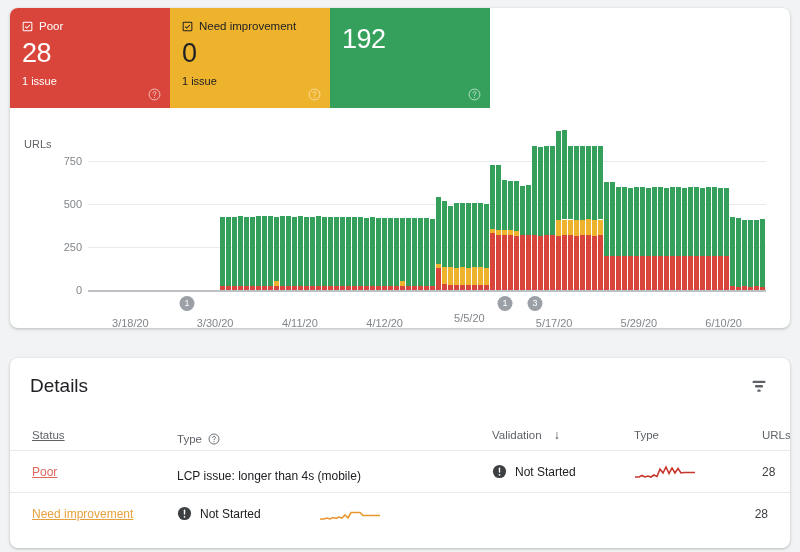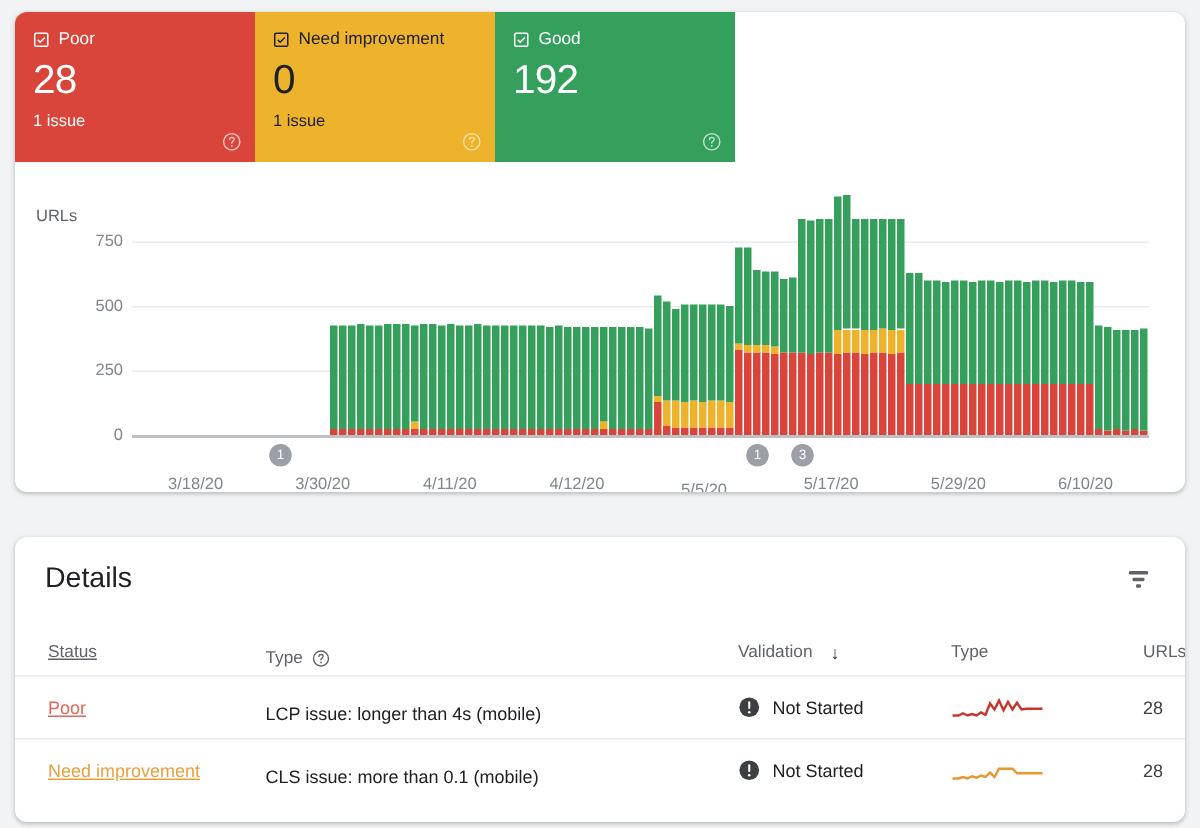--- a/index.html
+++ b/index.html
@@ -247,29 +247,20 @@
         <span class="help-icon">
           <svg width="13" height="13" viewBox="0 0 24 24">
               <circle cx="12" cy="12" r="10" fill="none" stroke="#fdf3d8" stroke-width="1.7"></circle>
               <path d="M9.3 9.2c0-1.6 1.3-2.6 2.8-2.6 1.6 0 2.8 1 2.8 2.4 0 1.2-.7 1.8-1.7 2.5-.9.6-1.2 1.1-1.2 2.1" fill="none" stroke="#fdf3d8" stroke-width="1.7" stroke-linecap="round"></path>
               <circle cx="12" cy="17.2" r="1.1" fill="#fdf3d8"></circle>
             </svg>
         </span>
       </div>
 
       <div class="status-card card-good">
-        <div class="sc-head">
-          <span class="chk">
-            <svg viewBox="0 0 24 24">
-                <rect x="2.5" y="2.5" width="19" height="19" rx="2" fill="none" stroke="#ffffff" stroke-width="2.2"></rect>
-                <path d="M7 12.2l3.4 3.4L17.3 8.7" fill="none" stroke="#ffffff" stroke-width="2.2"></path>
-              </svg>
-          </span>
-          <span>Good</span>
-        </div>
         <div class="sc-value">192</div>
         <div class="sc-sub"></div>
         <span class="help-icon">
           <svg width="13" height="13" viewBox="0 0 24 24">
               <circle cx="12" cy="12" r="10" fill="none" stroke="#ffffff" stroke-width="1.7"></circle>
               <path d="M9.3 9.2c0-1.6 1.3-2.6 2.8-2.6 1.6 0 2.8 1 2.8 2.4 0 1.2-.7 1.8-1.7 2.5-.9.6-1.2 1.1-1.2 2.1" fill="none" stroke="#ffffff" stroke-width="1.7" stroke-linecap="round"></path>
               <circle cx="12" cy="17.2" r="1.1" fill="#ffffff"></circle>
             </svg>
         </span>
       </div>
@@ -677,21 +668,21 @@
           <div class="bar-col" style="left: 672.4px; width: 4.9px; height: 70.52px; bottom: 38px;">
             <div class="seg seg-poor" style="bottom: 0px; height: 3.44px;"></div>
             <div class="seg seg-good" style="bottom: 3.44px; height: 67.08px;"></div>
           </div>
         </div>
       <div id="x-labels">
           <div class="x-label" style="left: 120.375px; top: 209px;">3/18/20</div>
           <div class="x-label" style="left: 205.125px; top: 209px;">3/30/20</div>
           <div class="x-label" style="left: 289.875px; top: 209px;">4/11/20</div>
           <div class="x-label" style="left: 374.625px; top: 209px;">4/12/20</div>
-          <div class="x-label" style="left: 459.375px; top: 213px; text-align: center;">5/5/20</div>
+          <div class="x-label" style="left: 459.375px; top: 204px; text-align: center;">5/5/20</div>
           <div class="x-label" style="left: 544.125px; top: 209px;">5/17/20</div>
           <div class="x-label" style="left: 628.875px; top: 209px;">5/29/20</div>
           <div class="x-label" style="left: 713.625px; top: 209px;">6/10/20</div>
         </div>
       <div id="annots">
           <div class="annot" style="left: 177px; top: 188px;">1</div>
           <div class="annot" style="left: 495px; top: 188px;">1</div>
           <div class="annot" style="left: 525px; top: 188px;">3</div>
         </div>
     </div>
@@ -744,21 +735,20 @@
         <div class="c-trend sparkline">
           <svg width="62" height="16" viewBox="0 0 62 16" preserveAspectRatio="none">
             <polyline fill="none" stroke="#c5372c" stroke-width="1.6" points="1,13 5,13 8,11.5 11,13 14,12 17,13 20,11 23,12.5 26,5 29,9 32,3 35,9.5 38,4 41,9 44,4.5 47,9 50,8.5 55,8.5 61,8.5"></polyline>
           </svg>
         </div>
         <div class="c-urls urls-text">28</div>
       </div>
 
       <div class="trow data">
         <div class="c-status status-ni">Need improvement</div>
-        <div class="c-type type-text">CLS issue: more than 0.1 (mobile)</div>
         <div class="c-valid">
           <span class="warn-ico">
             <svg width="15" height="15" viewBox="0 0 24 24">
                 <circle cx="12" cy="12" r="10.5" fill="#3c4043"></circle>
                 <rect x="10.9" y="5.6" width="2.2" height="8.2" rx="1.1" fill="#ffffff"></rect>
                 <circle cx="12" cy="17.3" r="1.35" fill="#ffffff"></circle>
               </svg>
           </span>
           <span class="valid-text">Not Started</span>
         </div>

